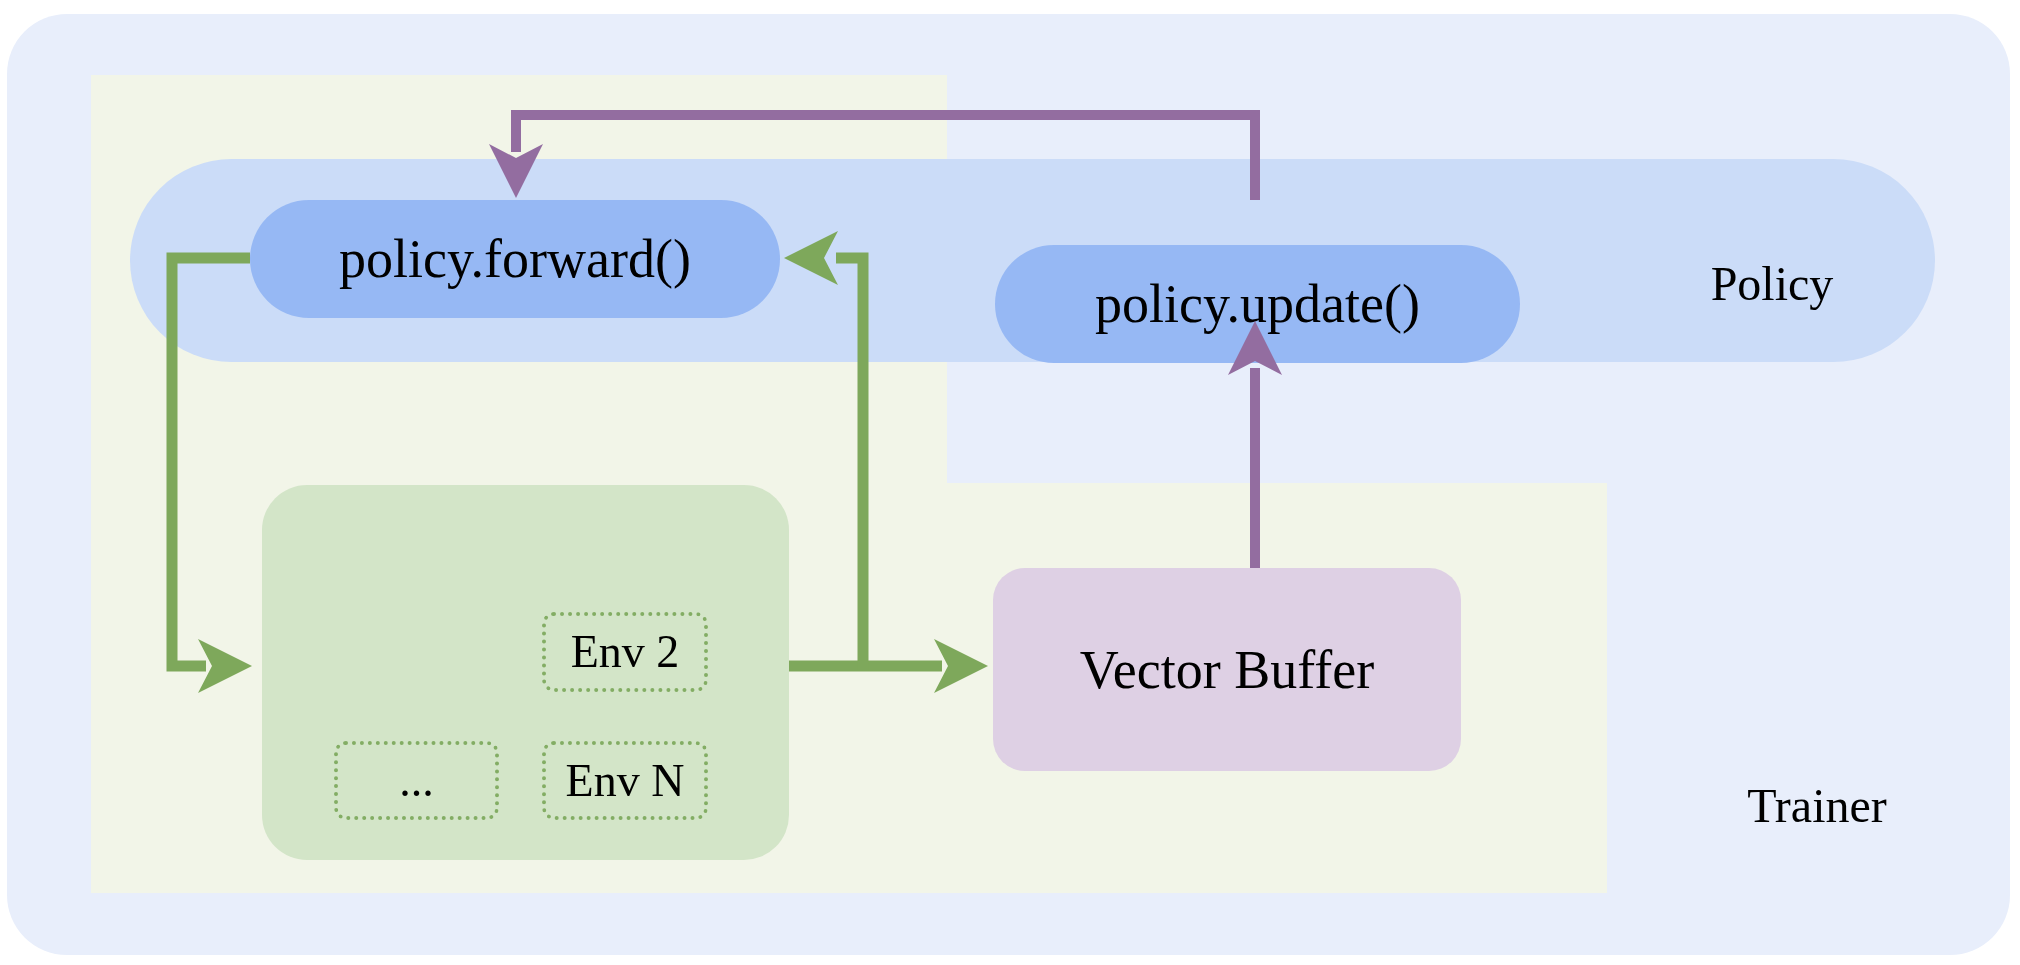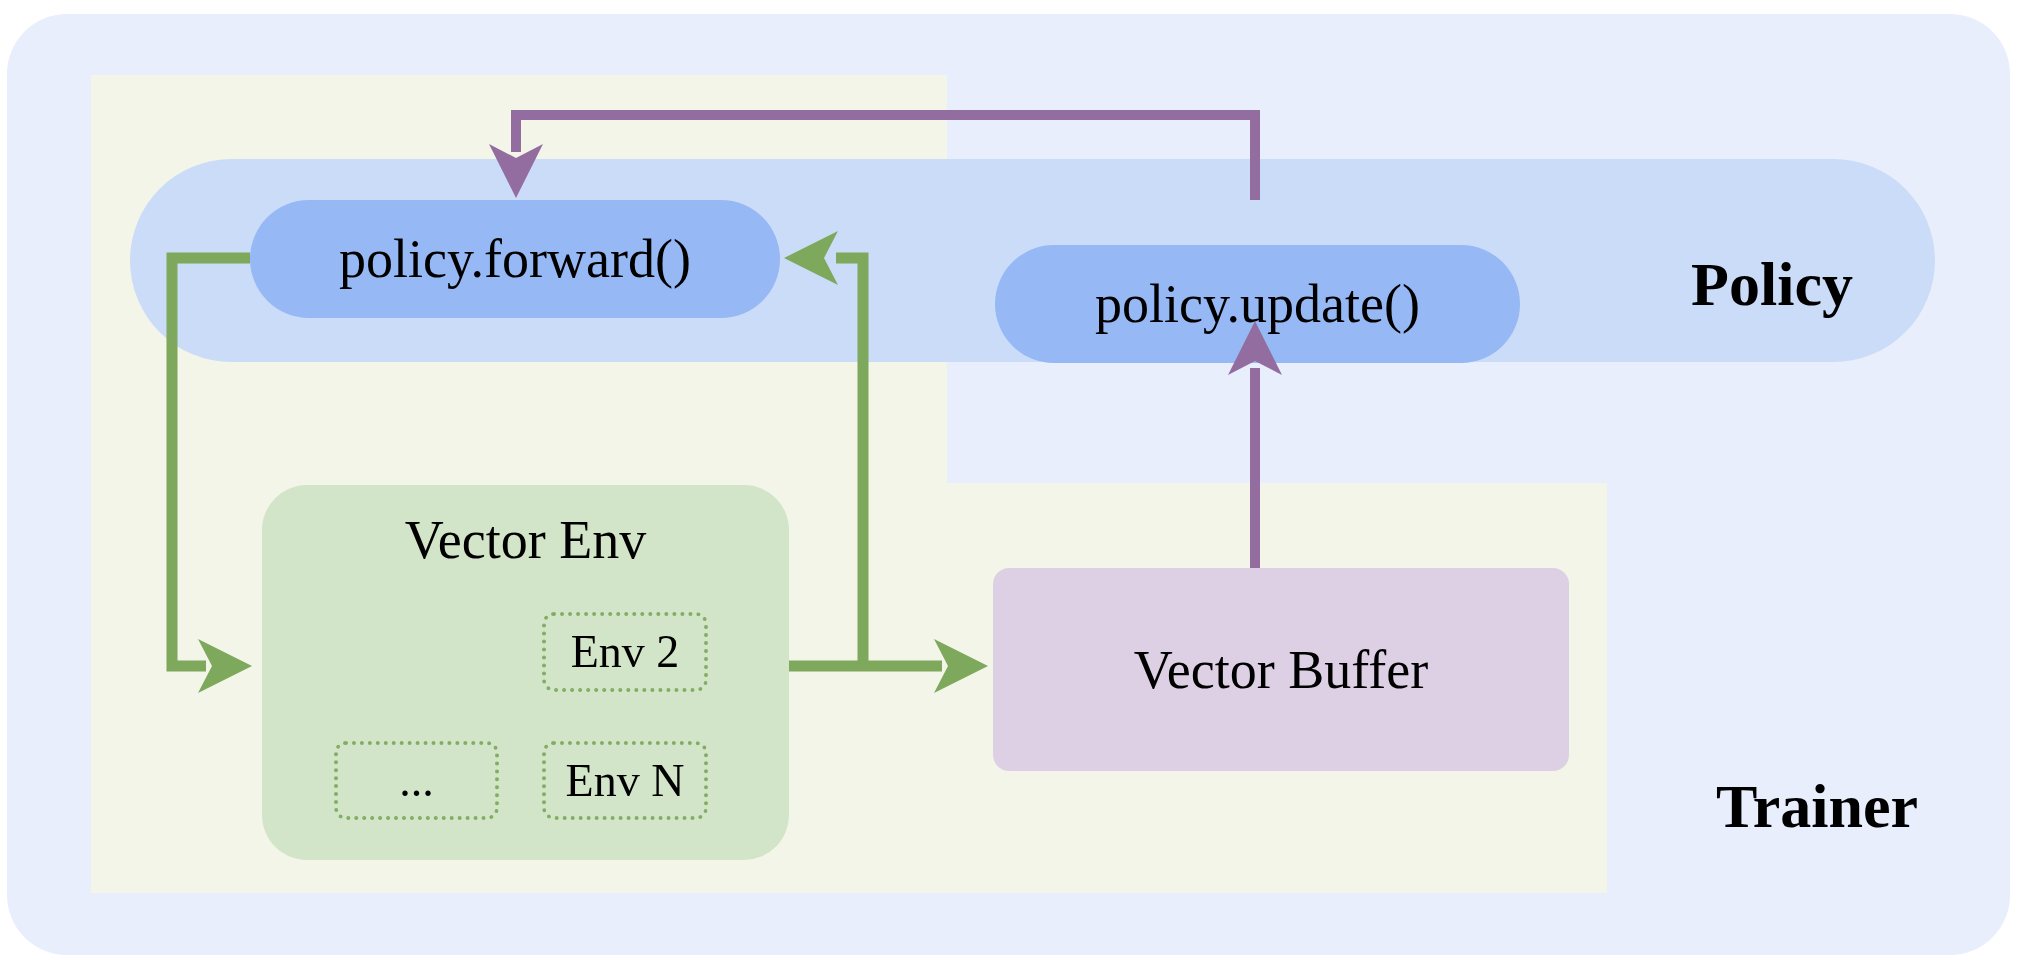--- a/index.html
+++ b/index.html
@@ -58,31 +58,31 @@
     font-size: 46px; line-height: 1;
     box-sizing: border-box;
   }
   .slot-1 { left: 72px;  top: 127px; width: 165px; height: 80px; }
   .slot-2 { left: 280px; top: 127px; width: 166px; height: 80px; text-align: center; }
   .slot-3 { left: 72px;  top: 256px; width: 165px; height: 79px; }
   .slot-4 { left: 280px; top: 256px; width: 166px; height: 79px; text-align: right; }
 
   
   .buffer-box {
-    left: 993px; top: 568px; width: 576px; height: 203px;
-    background: #ded0e4; border-radius: 16px;
+    left: 993px; top: 568px; width: 468px; height: 203px;
+    background: #ded0e4; border-radius: 32px;
     display: flex; align-items: center; justify-content: center;
     font-size: 54px; line-height: 1;
   }
 
   
   .big-label {
     width: 330px; height: 70px;
     display: flex; align-items: center; justify-content: center;
-    font-size: 62px; font-weight: bold; line-height: 1;
+    font-size: 48px; font-weight: normal; line-height: 1;
   }
   .label-policy    { left: 1607px; top: 249px; }
   .label-collector { left: 1259px; top: 803px; }
   .label-trainer   { left: 1652px; top: 771px; }
 
   .arrows { position: absolute; left: 0; top: 0; pointer-events: none; }
   .arrows polyline { fill: none; stroke-linejoin: miter; }
 </style>
 </head>
 <body>
@@ -96,21 +96,20 @@
 
   <div class="abs pill pill-forward">
     <span>policy.forward()</span>
   </div>
 
   <div class="abs pill pill-update">
     <span>policy.update()</span>
   </div>
 
   <div class="abs env-box">
-    <div class="env-title">Vector Env</div>
     <div class="env-slot slot-2">
       <span>Env 2</span>
     </div>
     <div class="env-slot slot-3">
       <span>...</span>
     </div>
     <div class="env-slot slot-4">
       <span>Env N</span>
     </div>
   </div>

